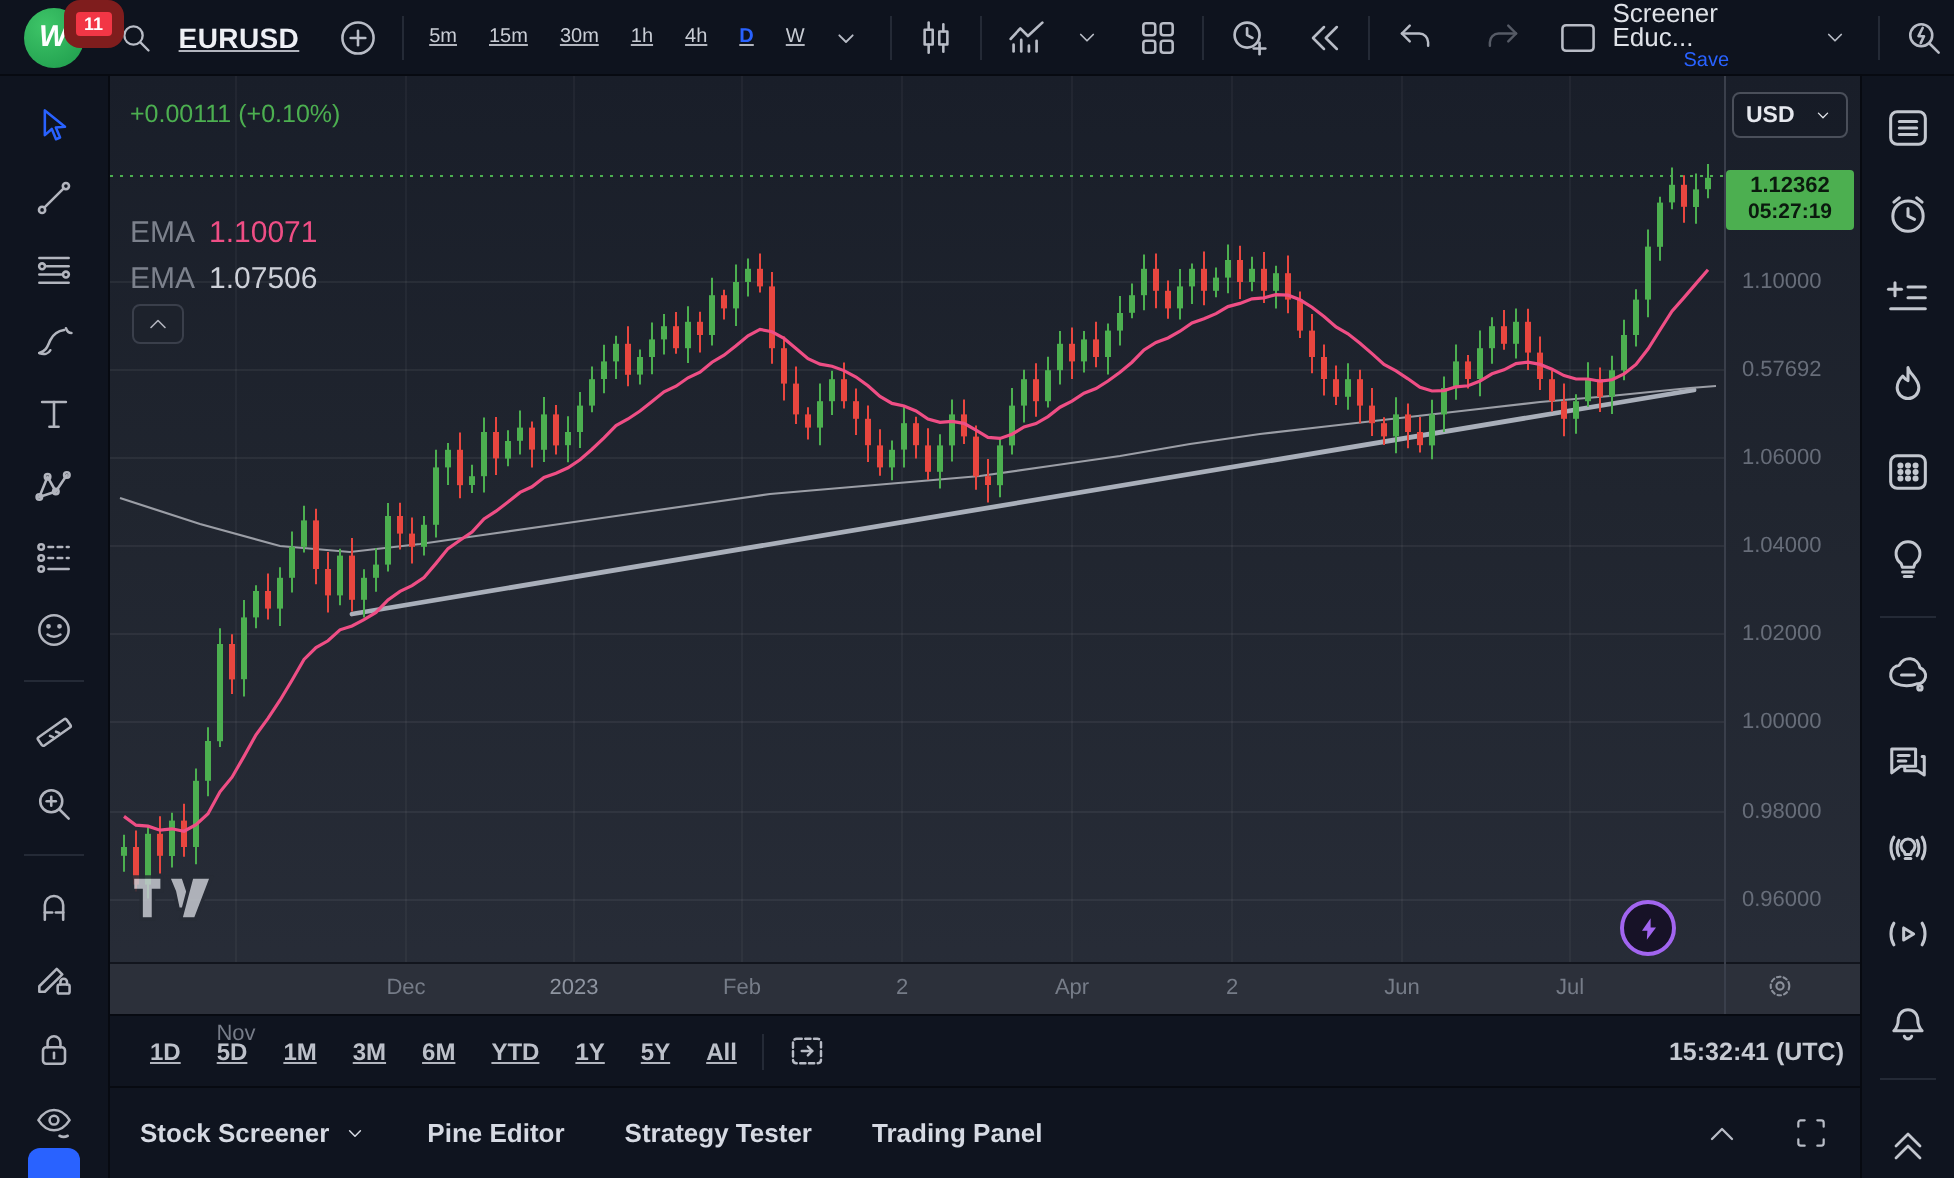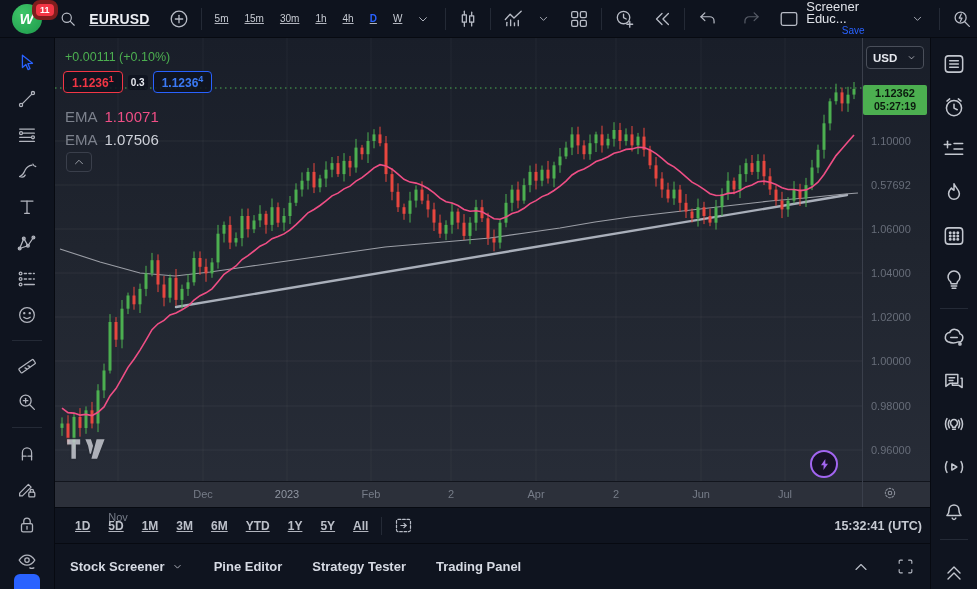--- a/index.html
+++ b/index.html
@@ -4,21 +4,21 @@
 <style>
   html,body{margin:0;padding:0;background:#0c1018;}
   *{box-sizing:border-box;font-family:"Liberation Sans",sans-serif;}
   #app{position:relative;width:977px;height:589px;background:#0f141f;overflow:hidden;color:#b2b5be;}
   svg.ic{fill:none;stroke:currentColor;stroke-width:1.4;stroke-linecap:round;stroke-linejoin:round;display:block;}
 
   
   .topbar{position:absolute;left:0;top:0;width:977px;height:38px;background:#0e131e;border-bottom:1px solid #070a11;display:flex;align-items:center;z-index:5;}
   .logo-wrap{width:55px;display:flex;justify-content:center;position:relative;}
   .logo{width:30px;height:30px;border-radius:50%;background:radial-gradient(circle at 35% 30%,#3ec568,#1d9a4b);color:#fff;font-weight:bold;font-style:italic;font-size:15px;display:flex;align-items:center;justify-content:center;}
-  .badge{position:absolute;top:-4px;left:32px;background:#f23645;color:#fff;font-size:9px;font-weight:bold;border-radius:8px;padding:1px 4px;border:4px solid #7f1d1d;}
+  .badge{position:absolute;top:-4px;left:32px;background:#f23645;color:#fff;font-size:9px;font-weight:bold;border-radius:8px;padding:1px 4px;border:6px solid #7f1d1d;}
   .tb-group{display:flex;align-items:center;gap:4px;text-decoration:underline;}
   .tb-sep{width:1px;height:22px;background:#242a36;margin:0 7px;}
   .tb-btn{display:flex;align-items:center;justify-content:center;height:30px;min-width:30px;border-radius:4px;color:#b8bcc6;cursor:pointer;}
   .symbol{font-size:14px;font-weight:bold;color:#edeff4;margin-left:2px;letter-spacing:.2px;}
   .int{font-size:10px;color:#c8ccd4;padding:4px 6px;border-radius:4px;cursor:pointer;}
   .int.active{color:#2962ff;font-weight:bold;}
   .layout-title{display:flex;flex-direction:column;align-items:center;line-height:12px;margin:0 2px;}
   .layout-title .nm{font-size:13px;color:#dfe2e8;}
   .layout-title .sv{font-size:10px;color:#2962ff;}
   .dim{color:#565b66;}
@@ -705,25 +705,20 @@
           <line x1="848" x2="848" y1="86.8" y2="111.9" stroke="#4caf50"></line>
           <rect x="846.5" y="94.7" width="3" height="8.8" fill="#4caf50"></rect>
           <line x1="854" x2="854" y1="82.0" y2="99.1" stroke="#4caf50"></line>
           <rect x="852.5" y="88.9" width="3" height="5.7" fill="#4caf50"></rect>
           <polyline points="62,408.2 68,412.6 74,413.1 80,415.1 86,414.4 92,415.6 98,412.3 104,406.9 110,395.9 116,388.6 122,378.2 128,367.4 134,359.2 140,350.1 146,340.1 152,329.7 158,323.8 164,320.4 170,314.9 176,313.0 182,309.8 188,306.2 194,300.0 200,295.7 206,292.8 212,288.8 218,281.7 224,274.3 230,270.1 236,266.0 242,259.5 248,255.6 254,251.0 260,246.2 266,243.4 272,238.7 278,236.6 284,233.9 290,229.9 296,224.6 302,218.9 308,212.8 314,209.5 320,205.5 326,200.8 332,195.9 338,193.1 344,188.9 350,186.1 356,181.1 362,177.6 368,172.9 374,167.9 380,164.7 386,165.9 392,169.2 398,174.2 404,179.3 410,182.1 416,183.1 422,185.3 428,188.5 434,192.9 440,198.2 446,201.7 452,203.0 458,205.5 464,209.5 470,211.2 476,210.7 482,211.7 488,215.1 494,218.7 500,219.2 506,217.1 512,213.5 518,211.8 524,208.3 530,203.6 536,200.6 542,196.6 548,194.3 554,190.5 560,186.1 566,181.1 572,175.0 578,171.2 584,169.0 590,165.6 596,161.5 602,159.4 608,156.8 614,153.3 620,151.7 626,149.4 632,148.9 638,147.3 644,147.6 650,149.9 656,153.6 662,158.3 668,163.5 674,166.9 680,171.6 686,176.8 692,182.2 698,185.4 704,189.4 710,193.7 716,195.5 722,195.3 728,193.4 734,192.9 740,190.5 746,186.9 752,184.9 758,181.8 764,181.1 770,182.2 776,184.6 782,187.8 788,189.5 794,189.5 800,190.6 806,189.9 812,187.0 818,182.2 824,174.5 830,165.0 836,155.6 842,148.8 848,141.8 854,134.9" fill="none" stroke="#ef4e85" stroke-width="1.6"></polyline>
           <line x1="55" x2="862" y1="88" y2="88" stroke="#4caf50" stroke-width="1" stroke-dasharray="1.5 3.5"></line>
         </svg>
       <div class="axis-line"></div>
 
       <div class="ov chg">+0.00111 (+0.10%)</div>
-      <div class="ov quote">
-        <span class="qbox qbid"><span>1.1236</span><sup>1</sup></span>
-        <span class="qspread">0.3</span>
-        <span class="qbox qask"><span>1.1236</span><sup>4</sup></span>
-      </div>
       <div class="ov ema-row" style="top:70px">
         <span class="lbl">EMA</span>
         <span style="color:#ef4e85">1.10071</span>
       </div>
       <div class="ov ema-row" style="top:93px">
         <span class="lbl">EMA</span>
         <span style="color:#cdd0d8">1.07506</span>
       </div>
       <div class="ov collapse-btn">
           <svg class="ic" width="14" height="14" viewBox="0 0 24 24">

